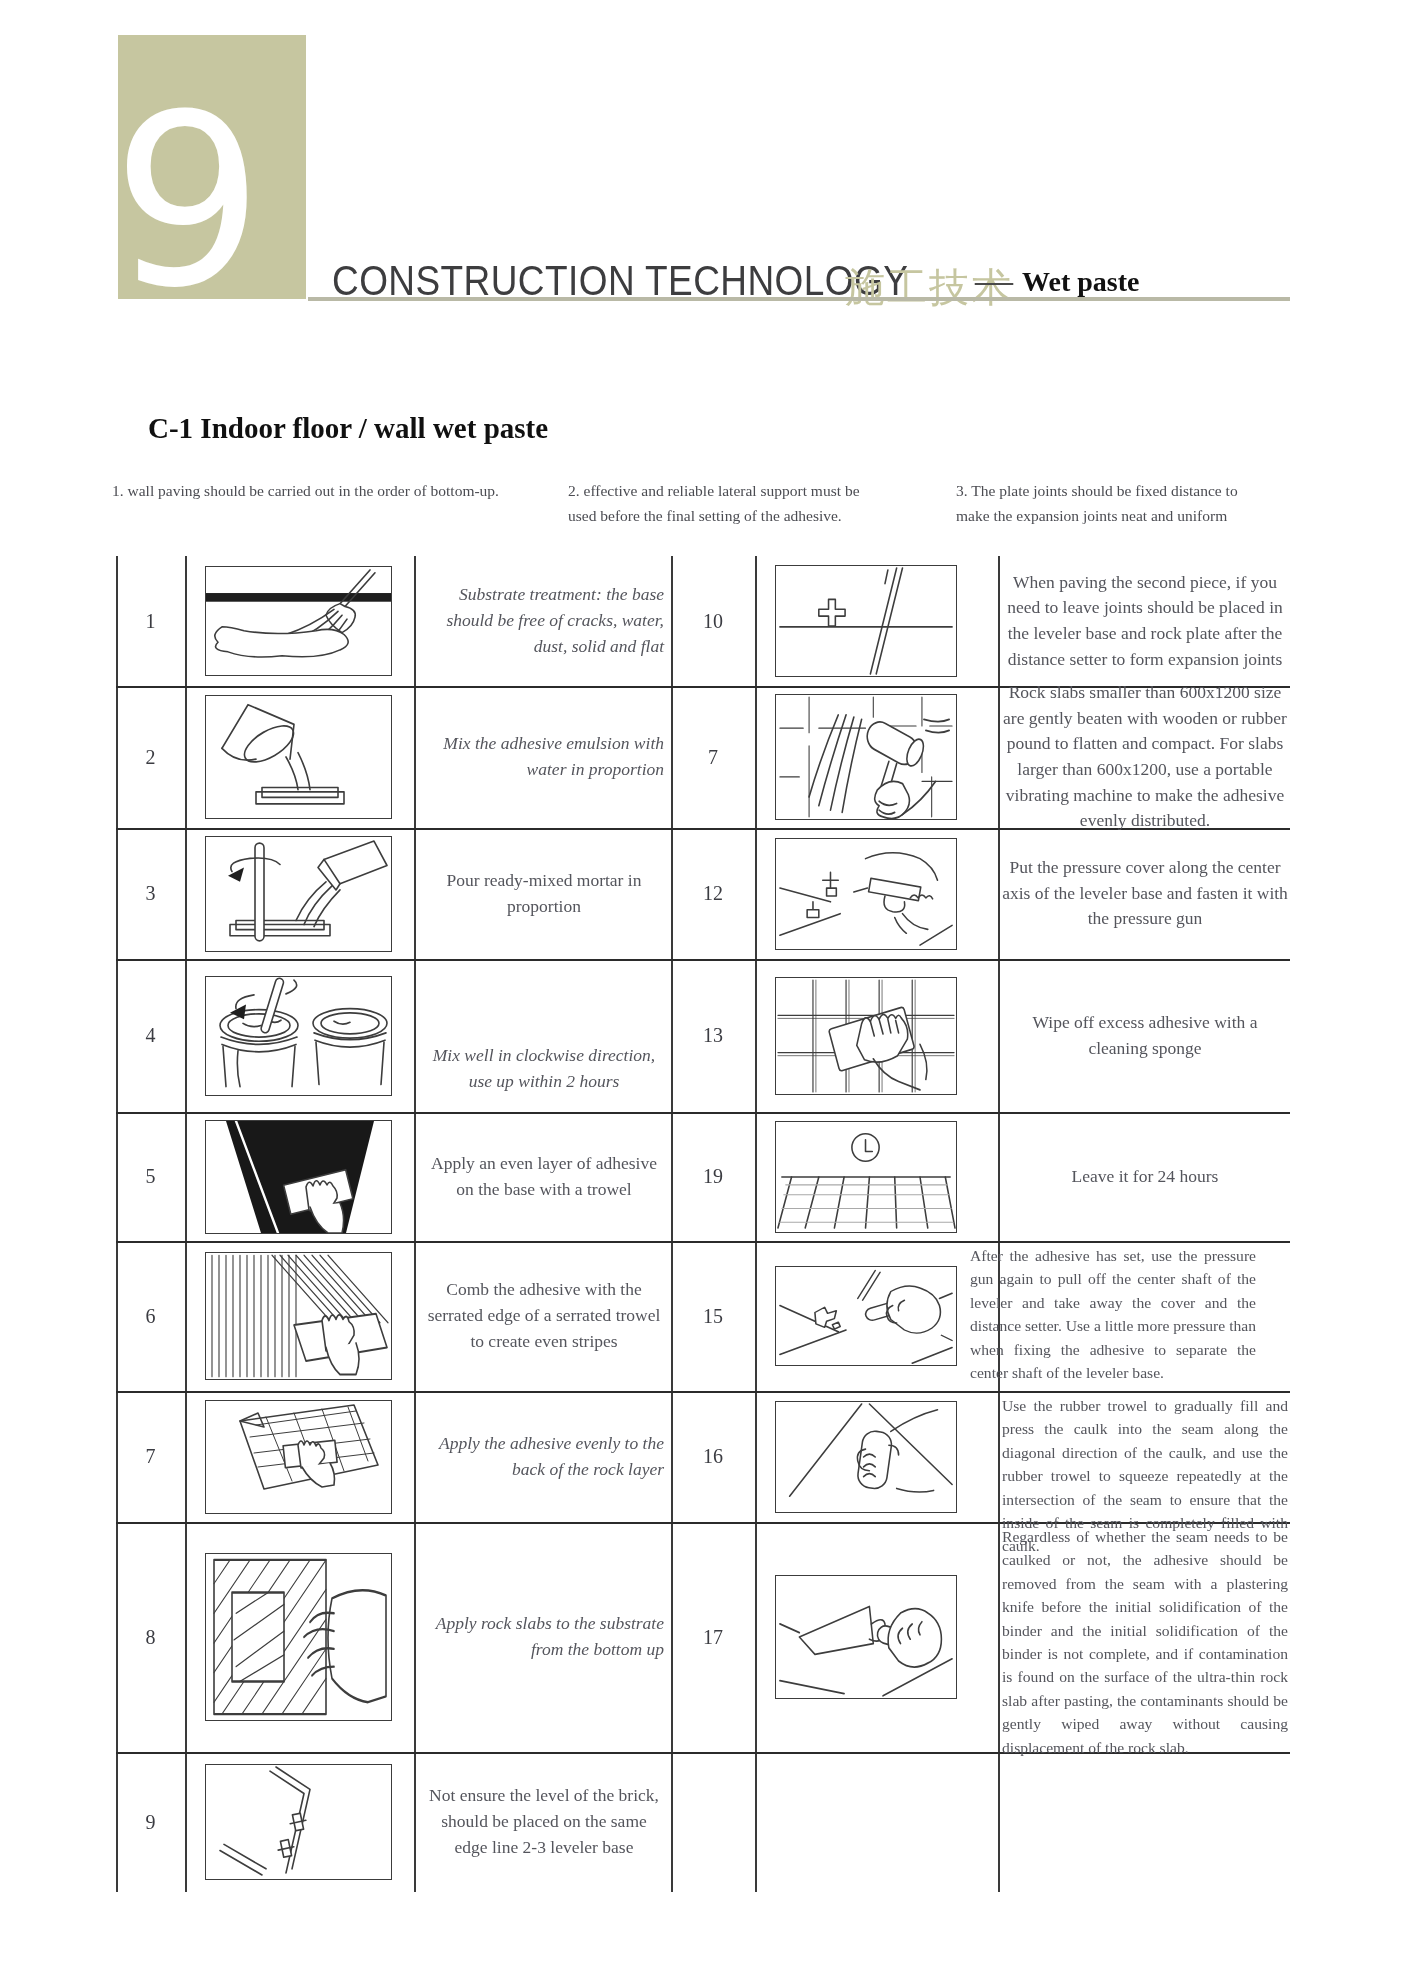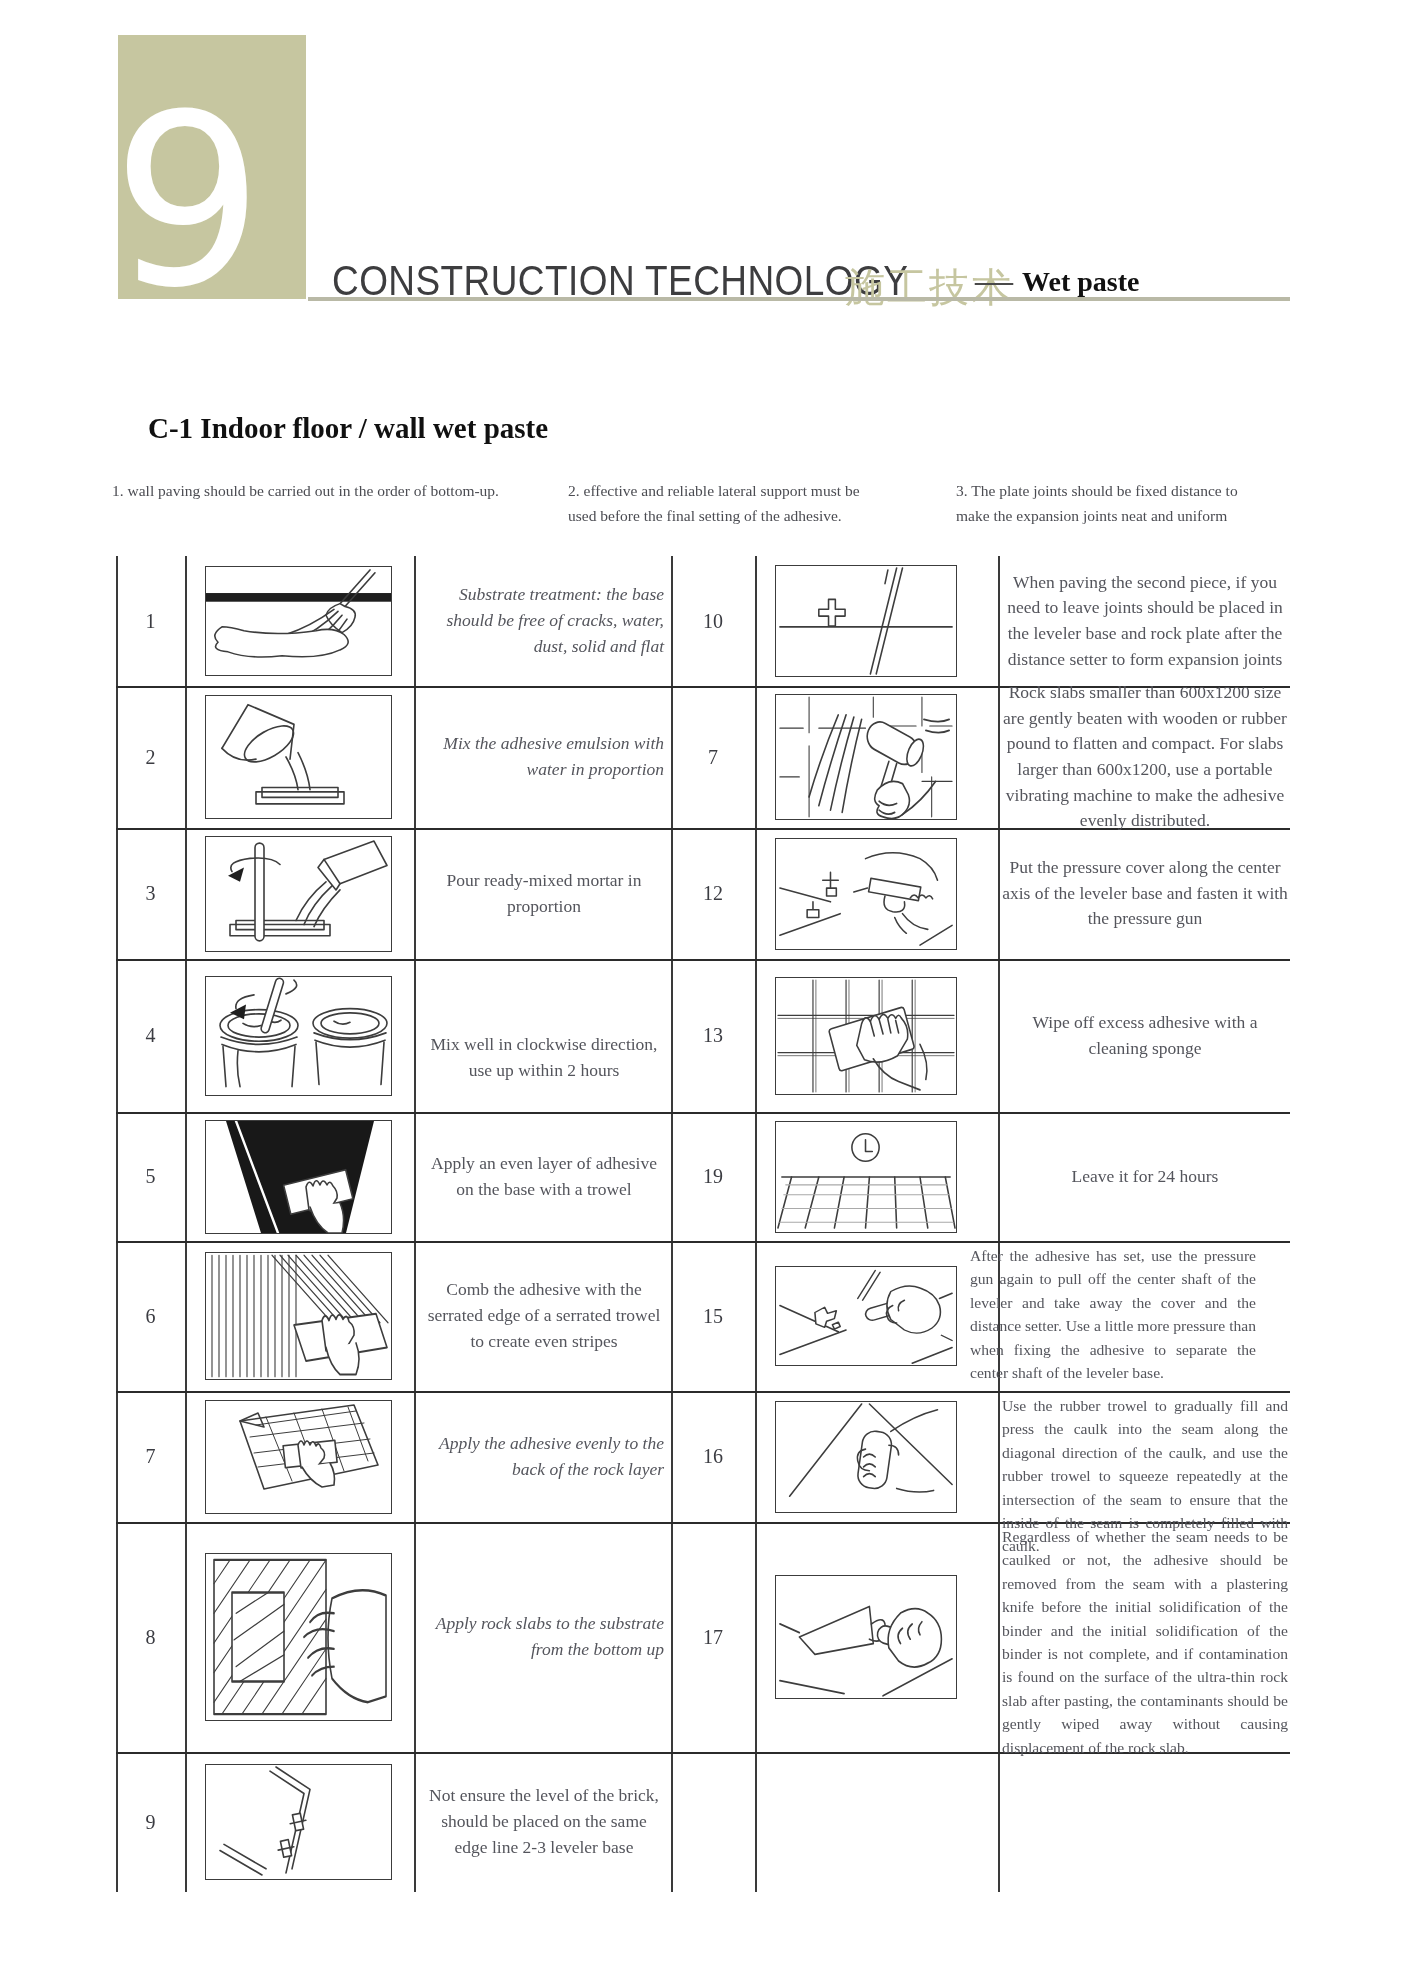--- a/index.html
+++ b/index.html
@@ -139,21 +139,21 @@
               <path d="M80 16 q16 -6 8 -13 M30 30 Q28 20 48 17"></path>
               <polygon points="24,34 40,26 38,40" fill="#1e1e1e" stroke="none"></polygon>
               <ellipse cx="144" cy="44" rx="37" ry="14"></ellipse>
               <ellipse cx="144" cy="44" rx="29" ry="10"></ellipse>
               <path d="M108 53 Q144 66 180 53 M109 60 Q144 73 179 60 M110 62 L113 102 M178 62 L175 102"></path>
               <path d="M128 42 q8 5 16 1"></path>
             </g>
           </svg>
         </span>
       </div>
-      <div class="cell steptext al-center" style="left: 308px; top: 403px; width: 240px; height: 197px;">
+      <div class="cell steptext al-center" style="left: 308px; top: 414px; width: 240px; height: 197px; font-style: italic;">
         <span>Mix well in clockwise direction, use up within 2 hours</span>
       </div>
       <div class="cell stepnum" style="left: 0px; top: 556px; width: 69px; height: 129px;">5</div>
       <div class="imgbox" style="left: 89px; top: 563.5px; width: 187px; height: 114px;">
         <span style="display: block; height: 100%;">
           <svg viewBox="0 0 185 112" preserveAspectRatio="none">
             <g stroke="#3d3d3d" stroke-width="1.6" fill="none" stroke-linecap="round" stroke-linejoin="round">
               <polygon points="20,0 168,0 140,112 55,112" fill="#181818" stroke="none"></polygon>
               <line x1="30" y1="0" x2="72" y2="112" stroke="#fff" stroke-width="2.4"></line>
               <g transform="rotate(-14 112 70)">

